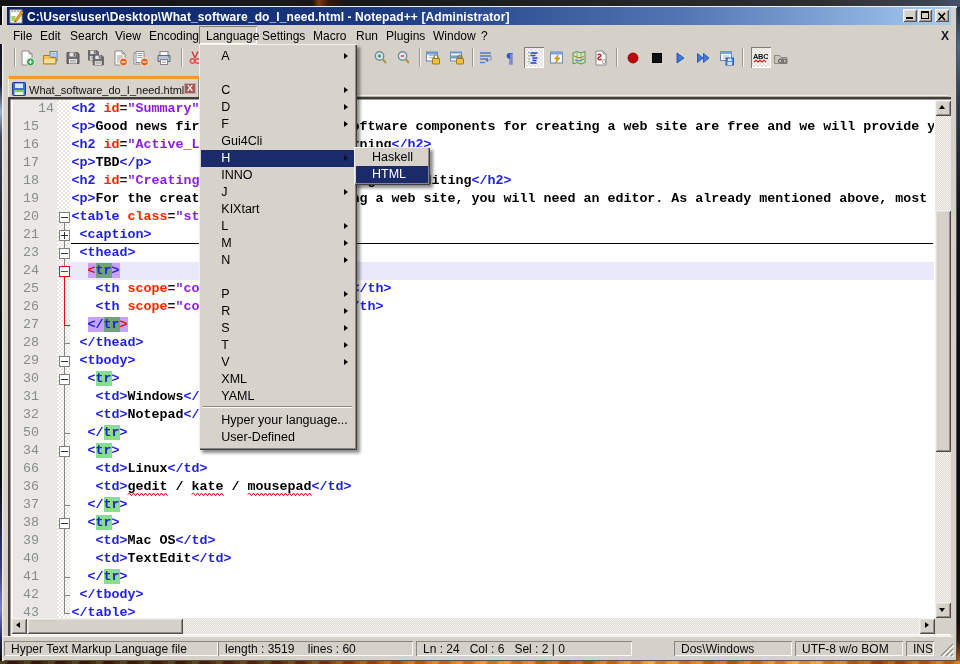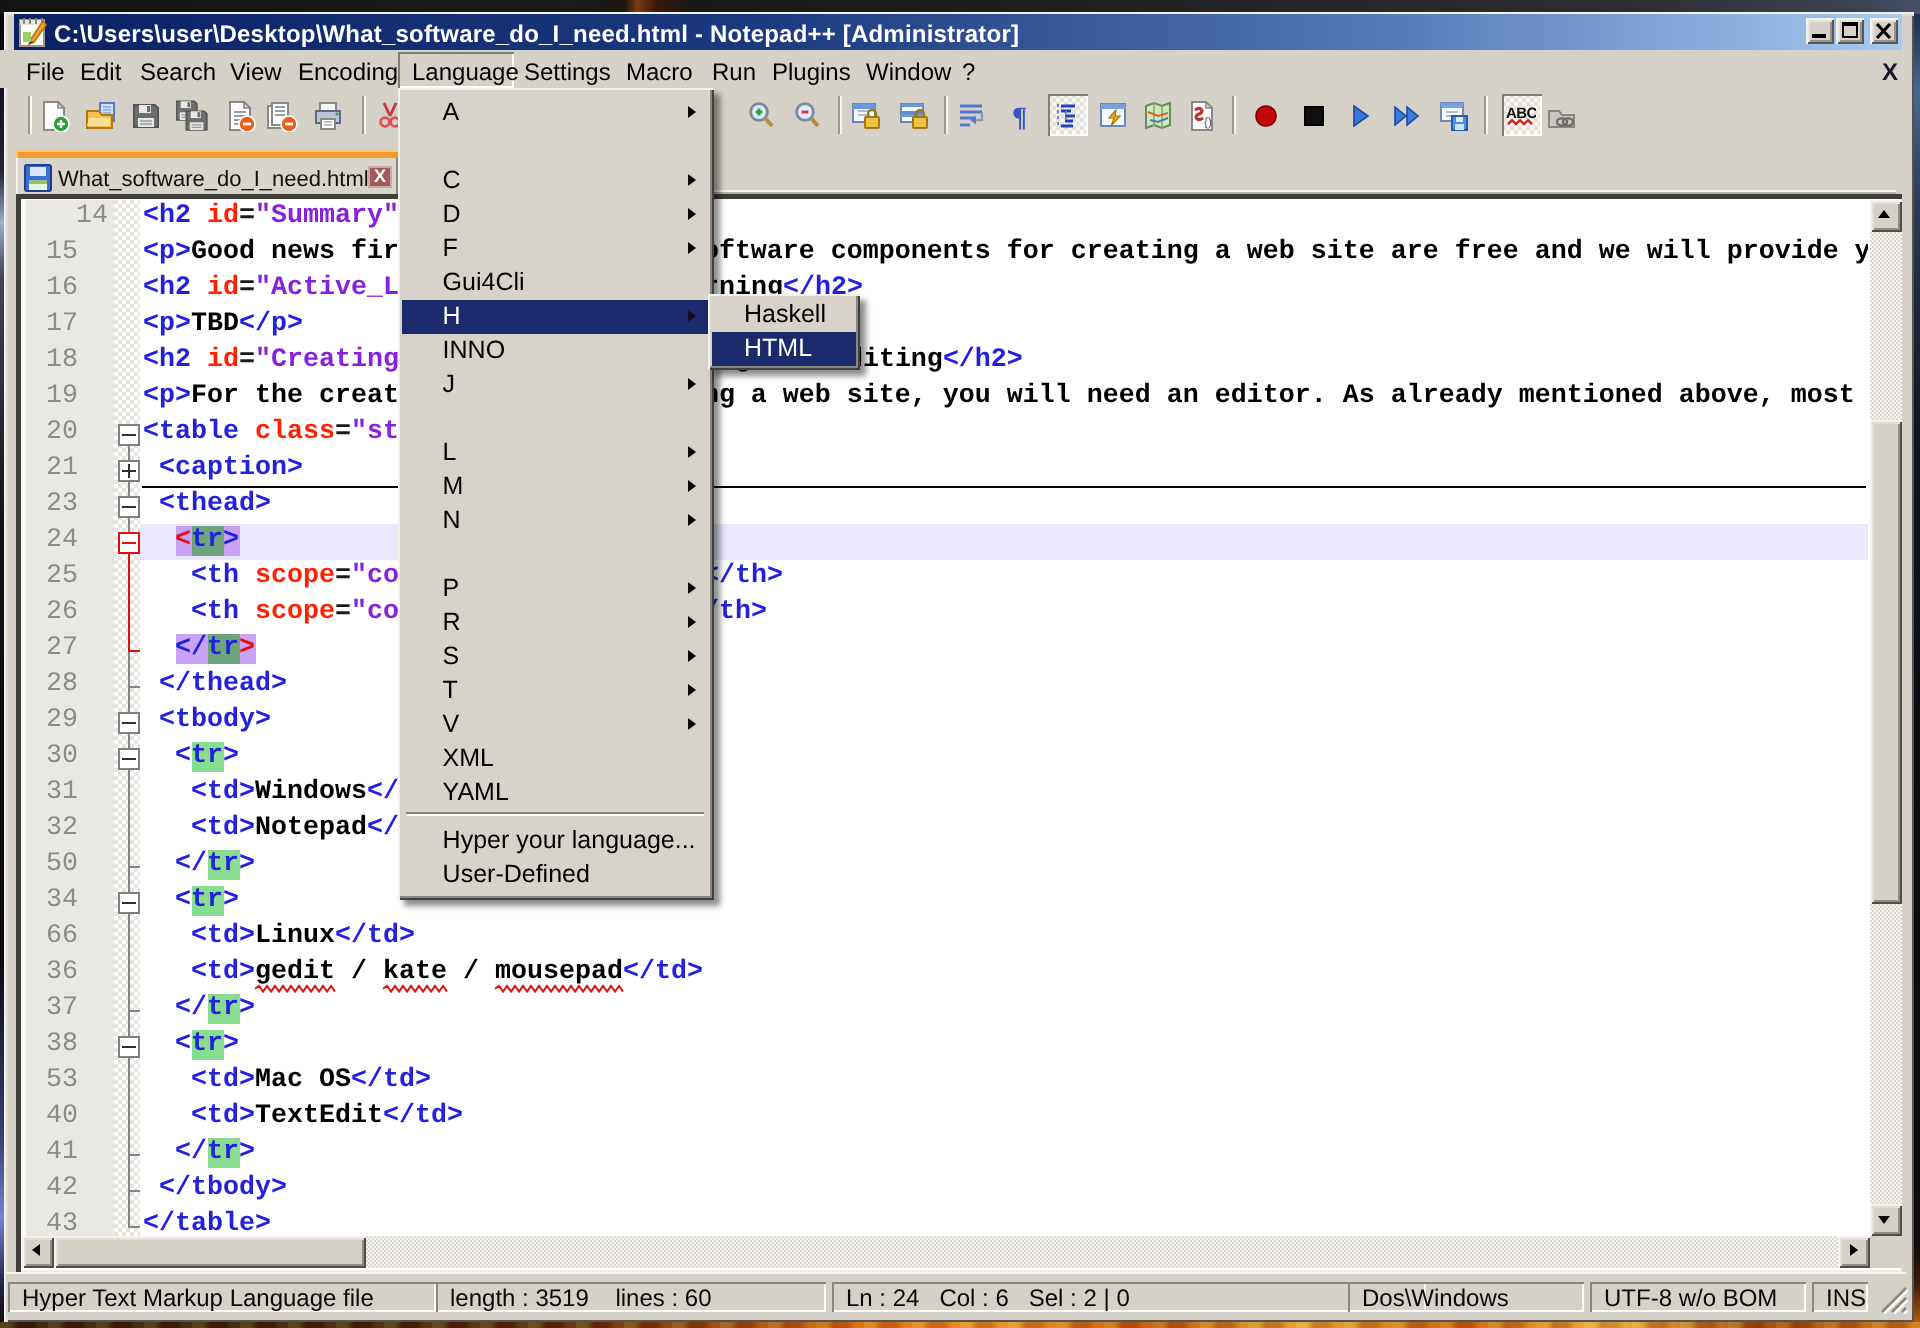--- a/index.html
+++ b/index.html
@@ -318,21 +318,21 @@
 <div class="num" style="left:13px;top:352px">29</div>
 <div class="num" style="left:13px;top:370px">30</div>
 <div class="num" style="left:13px;top:388px">31</div>
 <div class="num" style="left:13px;top:406px">32</div>
 <div class="num" style="left:13px;top:424px">50</div>
 <div class="num" style="left:13px;top:442px">34</div>
 <div class="num" style="left:13px;top:460px">66</div>
 <div class="num" style="left:13px;top:478px">36</div>
 <div class="num" style="left:13px;top:496px">37</div>
 <div class="num" style="left:13px;top:514px">38</div>
-<div class="num" style="left:13px;top:532px">53</div>
+<div class="num" style="left:13px;top:532px">39</div>
 <div class="num" style="left:13px;top:550px">40</div>
 <div class="num" style="left:13px;top:568px">41</div>
 <div class="num" style="left:13px;top:586px">42</div>
 <div class="num" style="left:13px;top:604px">43</div>
     </div>
 <div class="abs" id="folds" style="left:0;top:0">
       <div class="fbox abs" style="left:59px;top:211.5px">
         <div class="fminus"></div>
       </div>
 <div class="fbox abs" style="left:59px;top:229.5px">
@@ -431,21 +431,21 @@
     </div>
 <div class="abs" id="sbcorner"></div>
 
 <div class="abs" id="sbar">
 <div class="sp" style="left:1px;width:214px">
         <span>Hyper Text Markup Language file</span>
       </div>
 <div class="sp" style="left:215px;width:195px">
         <span>length : 3519&nbsp;&nbsp;&nbsp;&nbsp;lines : 60</span>
       </div>
-<div class="sp" style="left:413px;width:297px">
+<div class="sp" style="left:413px;width:216px">
         <span>Ln : 24&nbsp;&nbsp;&nbsp;Col : 6&nbsp;&nbsp;&nbsp;Sel : 2 | 0</span>
       </div>
 <div class="sp" style="left:671px;width:118px">
         <span>Dos\Windows</span>
       </div>
 <div class="sp" style="left:792px;width:108px">
         <span>UTF-8 w/o BOM</span>
       </div>
 <div class="sp" style="left:903px;width:28px">
         <span>INS</span>
@@ -480,20 +480,23 @@
         <span class="lbl">H</span>
         <div class="arr"></div>
       </div>
 <div class="mitem" style="top:122.5px">
         <span class="lbl">INNO</span>
       </div>
 <div class="mitem" style="top:139.5px">
         <span class="lbl">J</span>
         <div class="arr"></div>
       </div>
+<div class="mitem" style="top:156.5px">
+        <span class="lbl">KIXtart</span>
+      </div>
 <div class="mitem" style="top:173.5px">
         <span class="lbl">L</span>
         <div class="arr"></div>
       </div>
 <div class="mitem" style="top:190.5px">
         <span class="lbl">M</span>
         <div class="arr"></div>
       </div>
 <div class="mitem" style="top:207.5px">
         <span class="lbl">N</span>

